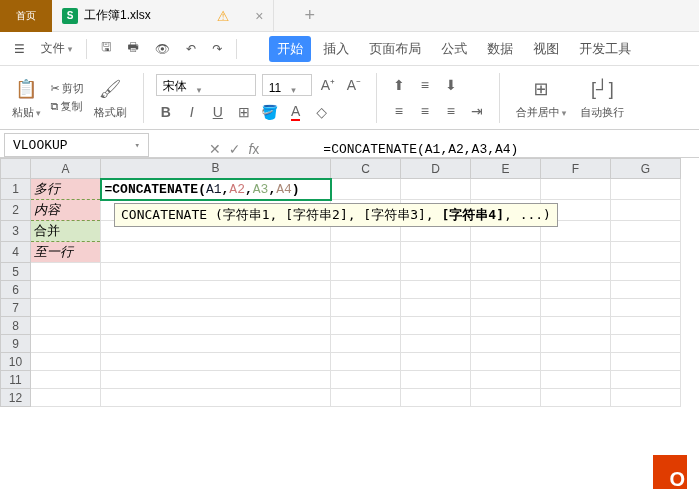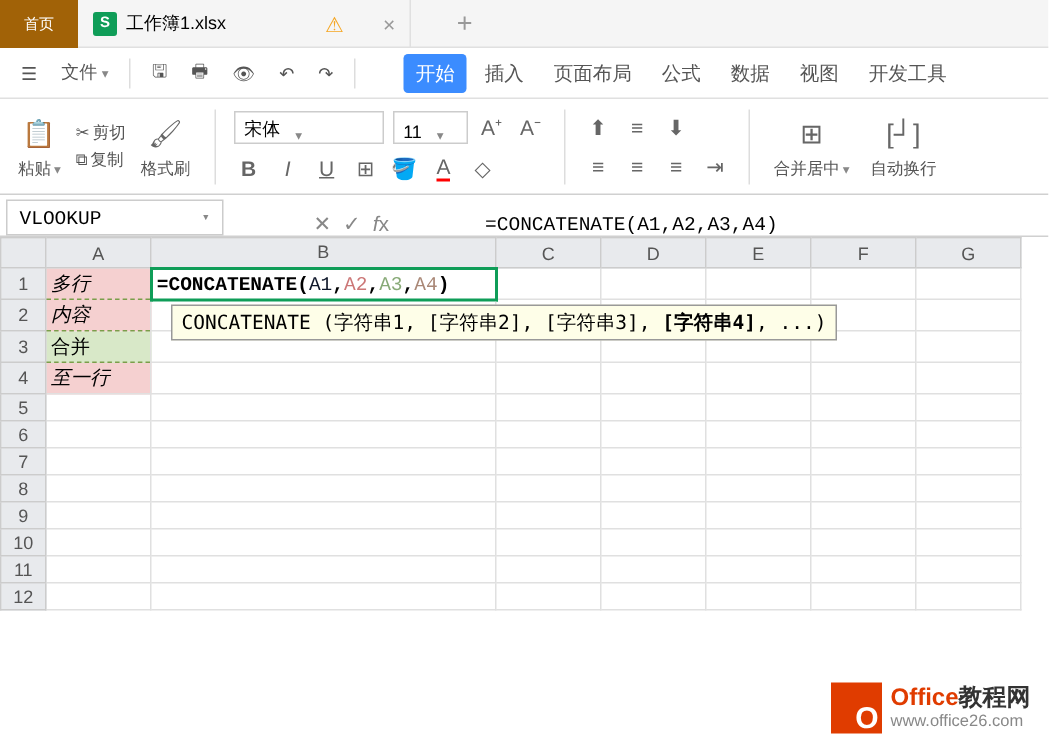--- a/index.html
+++ b/index.html
@@ -317,17 +317,13 @@
         </tr>
   </tbody>
     </table>
   <div class="tooltip">
     <span>CONCATENATE</span><span> (字符串1, [字符串2], [字符串3], </span><span class="bold">[字符串4]</span><span>, ...)</span>
   </div>
 </div>
 
 <div class="watermark">
   <div class="wm-icon"></div>
-  <div class="wm-text">
-    <div class="wm-title"><span class="o1">Office</span><span class="o2">教程网</span></div>
-    <div class="wm-url">www.office26.com</div>
-  </div>
 </div>
 
 </body></html>

